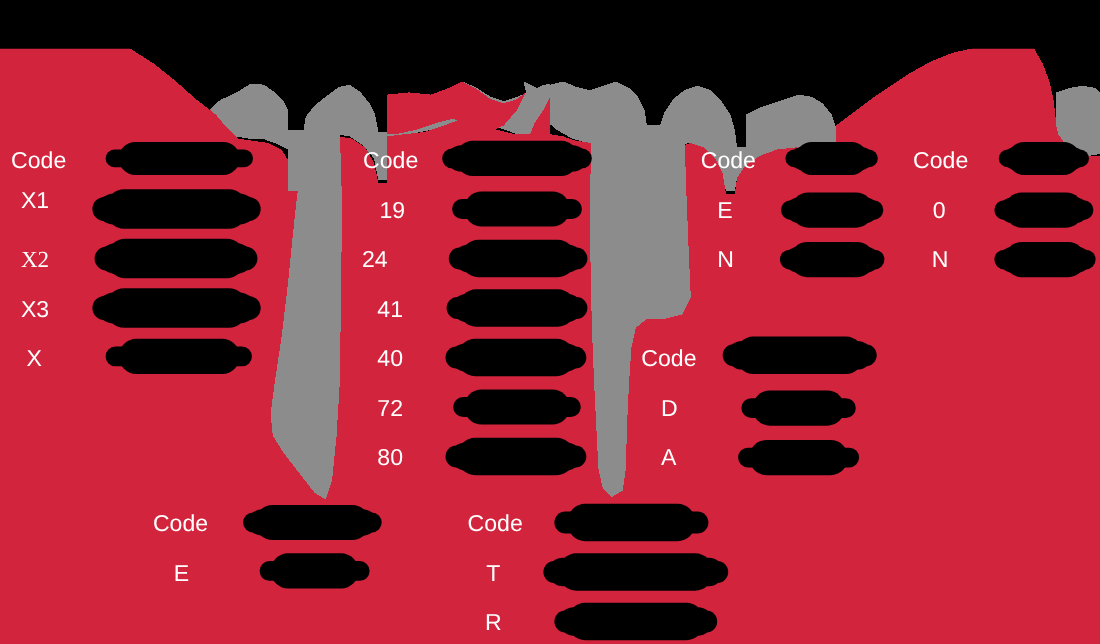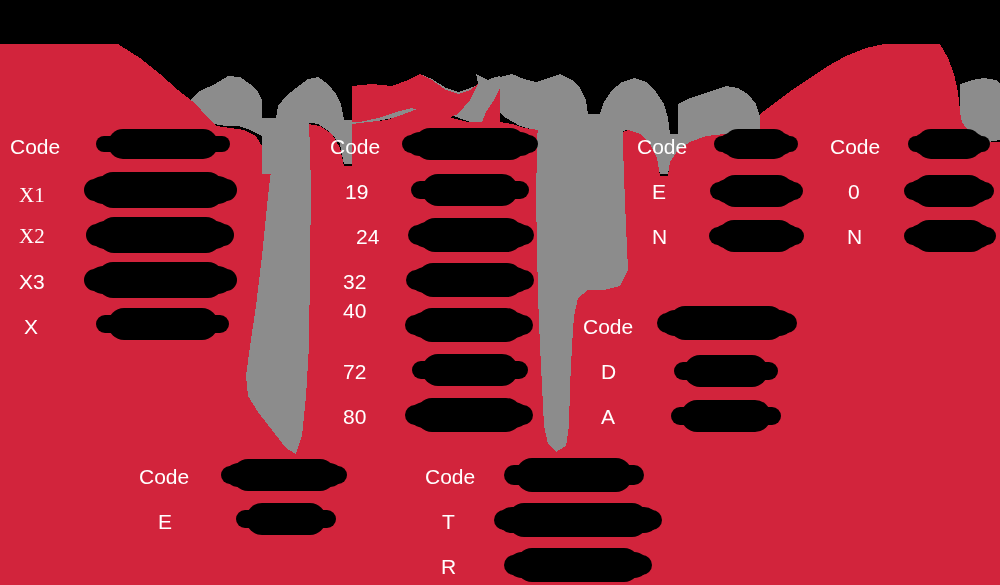--- a/index.html
+++ b/index.html
@@ -127,45 +127,45 @@
 
       <path fill="#D2243C" d="
         M 958,60 L 962,78 L 972,92 L 986,98 L 1000,98 L 1000,585
         L 940,585 L 940,120 Z"></path>
     </g>
   </svg>
 
   <div class="lbl code" style="left:10px;top:92px;">Code</div>
   <div class="blob" style="left:100px;top:89px;width:126px;height:22px;border-radius:40px/12px;"></div>
 
-  <div class="lbl" style="left:19px;top:141px;font-family:Liberation Serif, serif;">X1</div>
+  <div class="lbl" style="left:19px;top:128px;">X1</div>
   <div class="blob" style="left:88px;top:132px;width:145px;height:28px;border-radius:16px/14px;"></div>
 
   <div class="lbl" style="left:19px;top:182px;font-family:Liberation Serif, serif;">X2</div>
   <div class="blob" style="left:90px;top:177px;width:140px;height:28px;border-radius:16px/14px;"></div>
 
   <div class="lbl" style="left:19px;top:227px;">X3</div>
   <div class="blob" style="left:88px;top:222px;width:145px;height:28px;border-radius:16px/14px;"></div>
 
   <div class="lbl" style="left:24px;top:272px;">X</div>
   <div class="blob" style="left:100px;top:268px;width:125px;height:24px;border-radius:40px/12px;"></div>
 
   <div class="lbl code" style="left:330px;top:92px;">Code</div>
   <div class="blob" style="left:406px;top:88px;width:128px;height:24px;border-radius:14px/12px;"></div>
 
   <div class="lbl" style="left:345px;top:137px;">19</div>
   <div class="blob" style="left:415px;top:134px;width:110px;height:24px;border-radius:40px/12px;"></div>
 
-  <div class="lbl" style="left:356px;top:182px;">24</div>
+  <div class="lbl" style="left:329px;top:182px;">24</div>
   <div class="blob" style="left:412px;top:178px;width:118px;height:26px;border-radius:16px/13px;"></div>
 
-  <div class="lbl" style="left:343px;top:227px;">32</div>
+  <div class="lbl" style="left:343px;top:227px;">41</div>
   <div class="blob" style="left:410px;top:223px;width:120px;height:26px;border-radius:16px/13px;"></div>
 
-  <div class="lbl" style="left:343px;top:256px;text-align:right;">40</div>
+  <div class="lbl" style="left:343px;top:272px;text-align:right;">40</div>
   <div class="blob" style="left:409px;top:268px;width:120px;height:26px;border-radius:16px/13px;"></div>
 
   <div class="lbl" style="left:343px;top:317px;">72</div>
   <div class="blob" style="left:416px;top:314px;width:108px;height:24px;border-radius:40px/12px;"></div>
 
   <div class="lbl" style="left:343px;top:362px;">80</div>
   <div class="blob" style="left:409px;top:358px;width:120px;height:26px;border-radius:16px/13px;"></div>
 
   <div class="lbl code" style="left:637px;top:92px;">Code</div>
   <div class="blob" style="left:718px;top:89px;width:76px;height:22px;border-radius:14px/11px;"></div>

